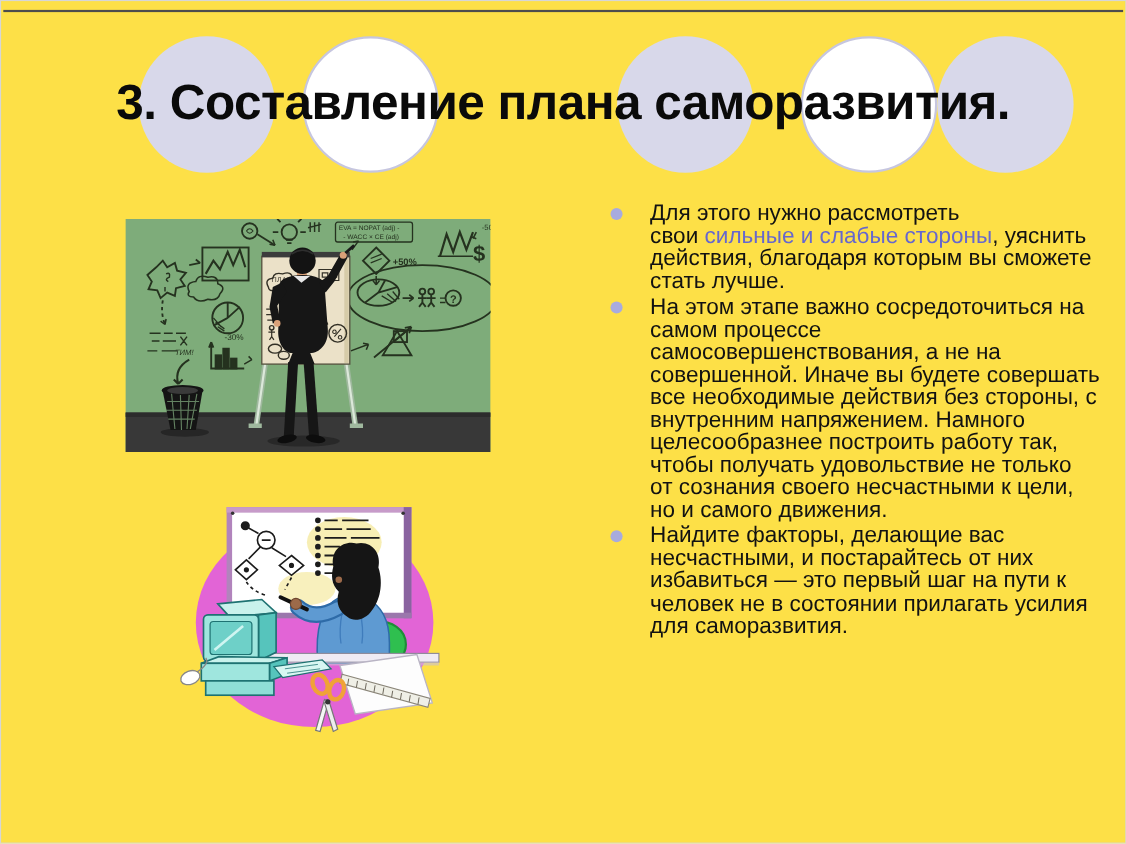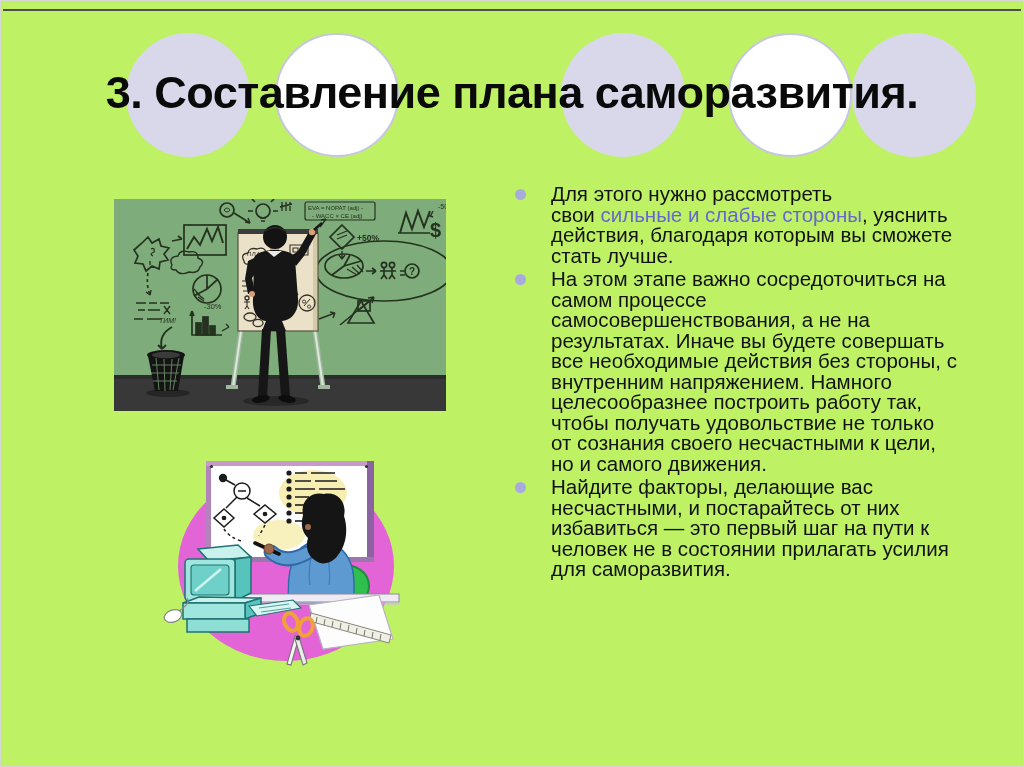--- a/index.html
+++ b/index.html
@@ -1,24 +1,24 @@
 <!DOCTYPE html>
 <html><head>
 <meta charset="utf-8">
 <style>
   html,body{margin:0;padding:0;background:#fff;}
-  .page{position:relative;width:1024px;height:767px;background:#bef264;overflow:hidden;
+  .page{position:relative;width:1024px;height:767px;background:#fde047;overflow:hidden;
         box-sizing:border-box;border:1px solid #d6d6d6;font-family:"Liberation Sans",sans-serif;}
   .top-rule{position:absolute;top:8px;left:2px;right:2px;height:2px;background:#4d4d4d;}
   .circle{position:absolute;top:32px;width:124px;height:124px;border-radius:50%;}
   .c-fill{background:#D8D8EA;}
   .c-out{background:#ffffff;border:2px solid #C6C6DF;box-sizing:border-box;}
   .title{position:absolute;top:66px;left:0;width:100%;text-align:center;
          font-size:45px;line-height:52px;font-weight:bold;color:#0a0a0a;letter-spacing:-0.5px;z-index:3;}
-  .textcol{position:absolute;left:508px;top:183px;z-index:3;}
+  .textcol{position:absolute;left:548px;top:183px;z-index:3;}
   .bullet{display:flex;margin-bottom:3px;}
   .marker{flex:none;width:11px;height:11px;border-radius:50%;background:#A8ABDE;margin:5px 0 0 6px;}
   .btext{margin-left:25px;font-size:20.5px;line-height:20.5px;color:#121212;}
   .tl{white-space:nowrap;}
   .link{color:#6667CE;cursor:pointer;}
   .illus{position:absolute;z-index:2;}
   .img1{left:113px;top:198px;width:332px;height:264px;}
   .img2{left:160px;top:452px;width:245px;height:220px;}
   svg{display:block;}
   svg text{font-family:"Liberation Sans","DejaVu Sans",sans-serif;}
@@ -46,21 +46,21 @@
         <div class="tl">действия, благодаря которым вы сможете</div>
         <div class="tl">стать лучше.</div>
       </div>
     </div>
     <div class="bullet">
       <div class="marker"></div>
       <div class="btext">
         <div class="tl">На этом этапе важно сосредоточиться на</div>
         <div class="tl">самом процессе</div>
         <div class="tl">самосовершенствования, а не на</div>
-        <div class="tl">результатах. Иначе вы будете совершать</div>
+        <div class="tl">совершенной. Иначе вы будете совершать</div>
         <div class="tl">все необходимые действия без стороны, с</div>
         <div class="tl">внутренним напряжением. Намного</div>
         <div class="tl">целесообразнее построить работу так,</div>
         <div class="tl">чтобы получать удовольствие не только</div>
         <div class="tl">от сознания своего несчастными к цели,</div>
         <div class="tl">но и самого движения.</div>
       </div>
     </div>
     <div class="bullet">
       <div class="marker"></div>

